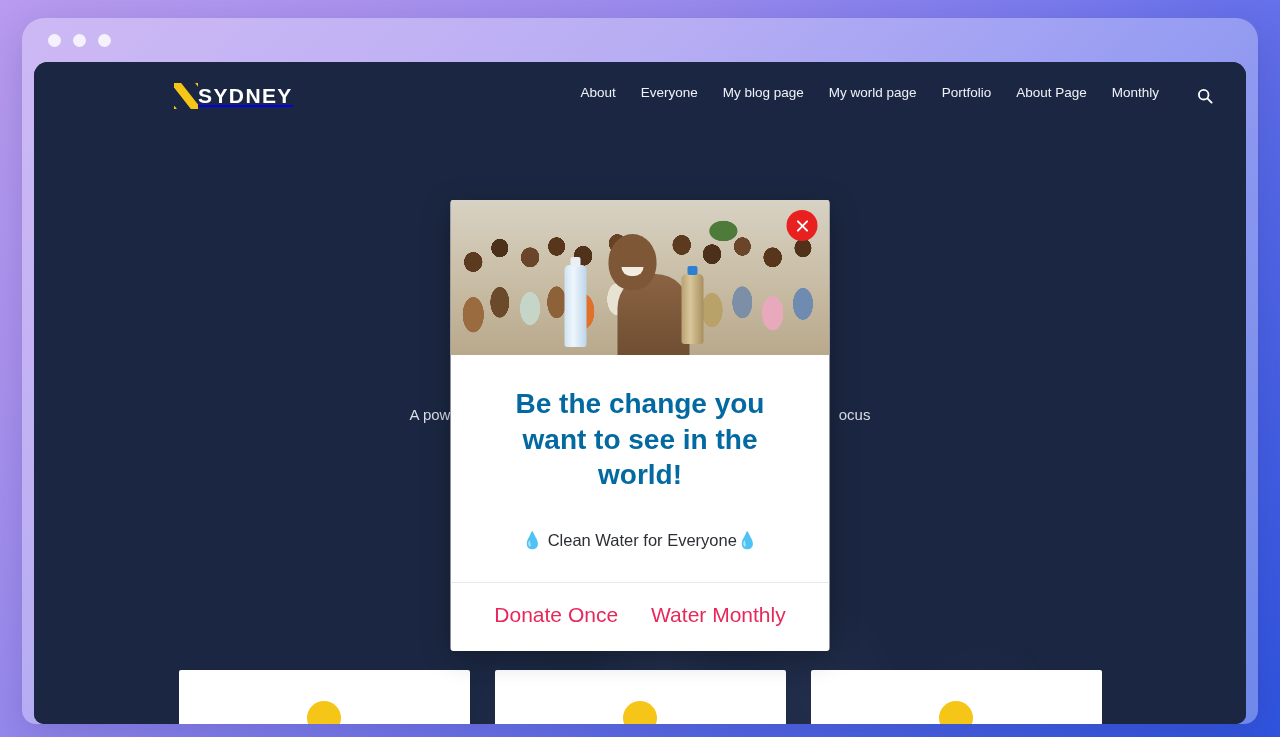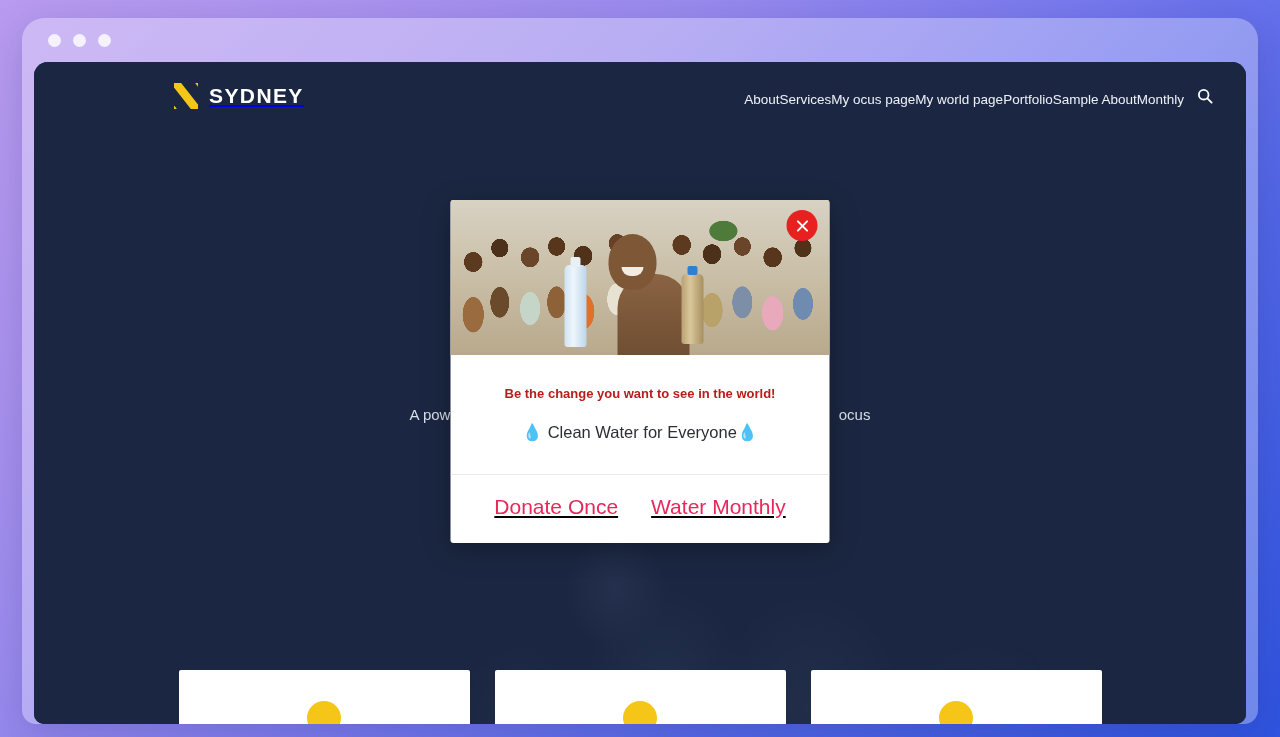--- a/index.html
+++ b/index.html
@@ -81,21 +81,21 @@
   
   #site-header {
     position:absolute;
     left:0; top:0;
     width:100%; height:68px;
     display:flex; align-items:center;
     padding:0 30px 0 140px;
     z-index:5;
   }
 
-  #logo-block { display:flex; align-items:center; gap:11px; }
+  #logo-block { display:flex; align-items:center; }
   #logo-mark {
     position:relative;
     width:24px; height:26px;
     background:#f5c518;
     overflow:hidden;
     flex:none;
   }
   #logo-mark::before {
     content:"";
     position:absolute;
@@ -114,21 +114,22 @@
   }
   #logo-text {
     color:#ffffff;
     font-size:21px;
     font-weight:bold;
     letter-spacing:1.4px;
   }
 
   #main-nav {
     margin-left:auto;
-    display:flex; align-items:flex-end;
+    display:flex; align-items:flex-start;
+    gap:25px;
   }
   .nav-link {
     color:#eef1f7;
     font-size:13.5px;
     text-decoration:none;
     white-space:nowrap;
   }
   #search-icon-btn {
     margin-left:10px;
     width:22px; height:22px;
@@ -301,38 +302,37 @@
     cursor:pointer;
     z-index:6;
     border:none;
   }
 
   #modal-body {
     padding:31px 36px 30px;
     text-align:center;
   }
   #modal-heading {
-    font-size:13px;
+    font-size:28px;
     font-weight:bold;
-    color:#b91c1c;
+    color:#0369a1;
     line-height:1.27;
   }
   #modal-subheading {
-    margin-top:18px;
+    margin-top:36px;
     font-size:16.5px;
     color:#2c2f33;
     line-height:1.4;
   }
 
   #modal-actions {
     border-top:1px solid #e9e9ea;
     display:flex; justify-content:center;
     gap:21px;
     padding:18px 0 22px;
-    text-decoration:underline;
   }
   .donate-btn {
     background:none; border:none;
     color:#e8275a;
     font-family:"Liberation Sans", sans-serif;
     font-size:21px;
     cursor:pointer;
     padding:2px 6px;
     white-space:nowrap;
   }
@@ -357,25 +357,25 @@
       </div>
 
       <header id="site-header">
         <a id="logo-block" href="#">
           <span id="logo-mark"></span>
           <span id="logo-text">SYDNEY</span>
         </a>
 
         <nav id="main-nav">
           <a class="nav-link" href="#">About</a>
-          <a class="nav-link" href="#">Services</a>
-          <a class="nav-link" href="#">My ocus page</a>
+          <a class="nav-link" href="#">Everyone</a>
+          <a class="nav-link" href="#">My blog page</a>
           <a class="nav-link" href="#">My world page</a>
           <a class="nav-link" href="#">Portfolio</a>
-          <a class="nav-link" href="#">Sample About</a>
+          <a class="nav-link" href="#">About Page</a>
           <a class="nav-link" href="#">Monthly</a>
           <span id="search-icon-btn">
             <svg width="16" height="16" viewBox="0 0 16 16" fill="none" aria-hidden="true">
               <circle cx="6.7" cy="6.7" r="4.8" stroke="#ffffff" stroke-width="1.8"></circle>
               <line x1="10.4" y1="10.4" x2="14.6" y2="14.6" stroke="#ffffff" stroke-width="1.9" stroke-linecap="round"></line>
             </svg>
           </span>
         </nav>
       </header>
 

